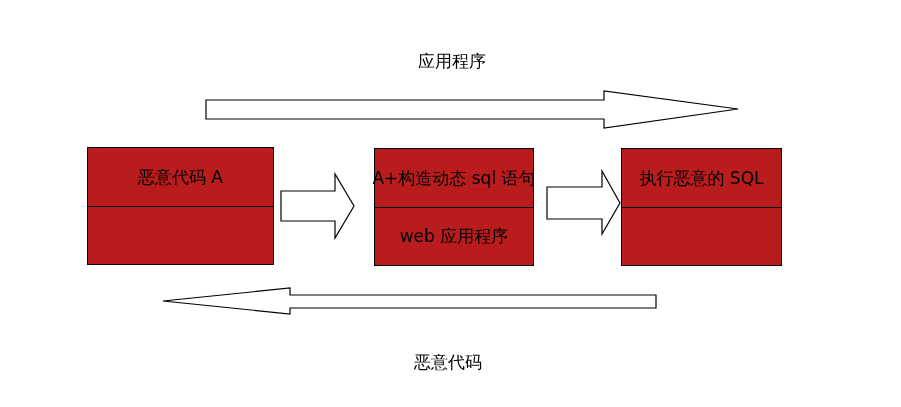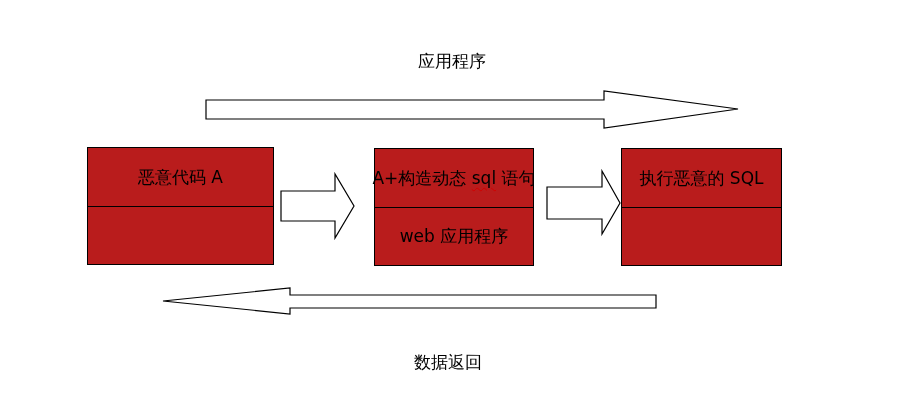--- a/index.html
+++ b/index.html
@@ -23,21 +23,21 @@
 
   <polygon points="656,295 290,295 290,288 163,301 290,314 290,308 656,308" fill="#ffffff" stroke="#000" stroke-width="1.2"></polygon>
 
   <polygon points="281,191 335,191 335,174 354,206 335,238 335,221 281,221" fill="#ffffff" stroke="#000" stroke-width="1.2"></polygon>
 
   <polygon points="547,187 602,187 602,171 620,203 602,234 602,219 547,219" fill="#ffffff" stroke="#000" stroke-width="1.2"></polygon>
 </svg>
 
 <div class="label" style="left:400px; top:50px; width:104px;">应用程序</div>
 
-<div class="label" style="left:396px; top:351px; width:104px;">数据返回</div>
+<div class="label" style="left:396px; top:351px; width:104px;">恶意代码</div>
 
 <div class="box" style="left:87px; top:147px; width:187px; height:118px;">
   <div class="cell top">恶意代码 A</div>
 </div>
 
 <div class="box" style="left:358px; top:148px; width:160px; height:118px;margin-left:16px;">
   <div class="cell top">
     <span style="white-space:pre;">A+构造动态 </span>
       <span class="squiggle">sql</span>
       <span style="white-space:pre;"> 语句</span>

